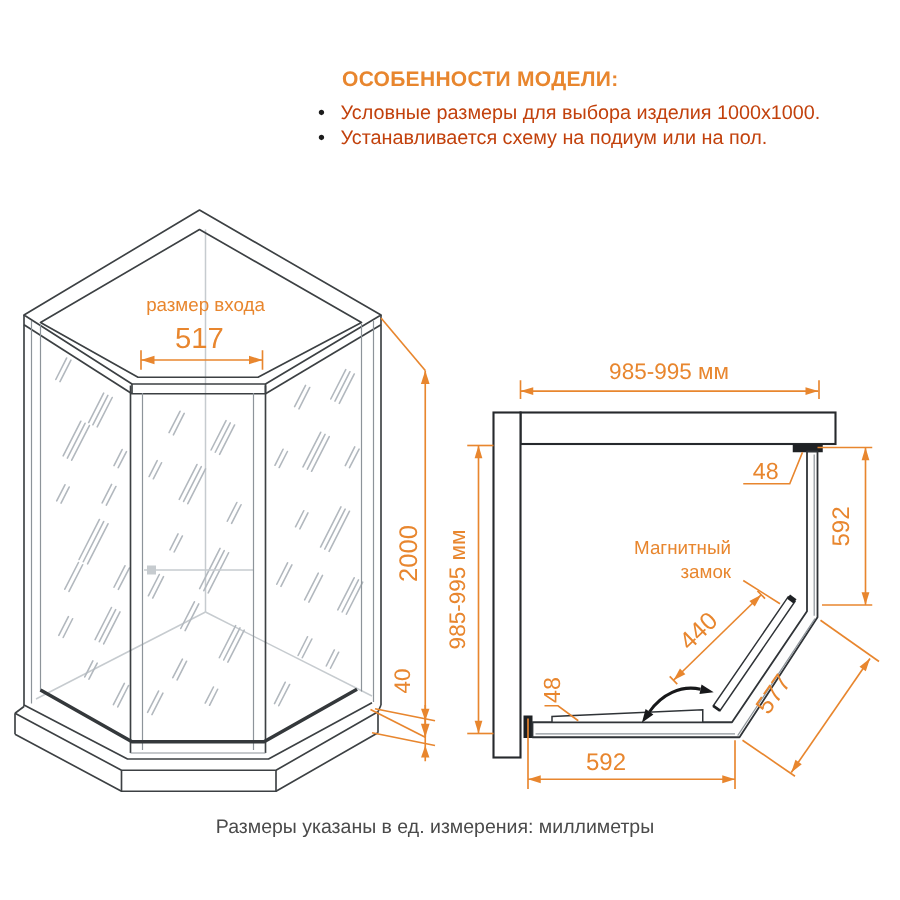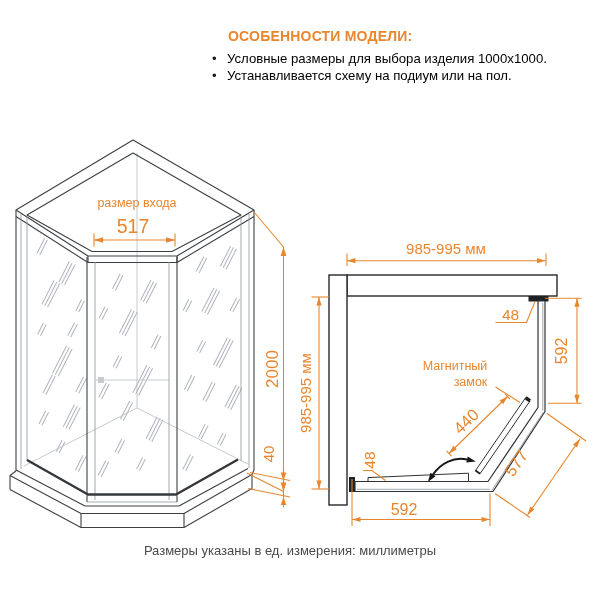--- a/index.html
+++ b/index.html
@@ -1,26 +1,26 @@
 <!DOCTYPE html>
 <html><head>
 <meta charset="utf-8">
 <style>
   html,body{margin:0;padding:0;}
   body{
     width:600px;height:600px;position:relative;background:#ffffff;overflow:hidden;
     font-family:"Liberation Sans","DejaVu Sans",sans-serif;
   }
-  .features{position:absolute;left:210px;top:28px;width:385px;}
+  .features{position:absolute;left:210px;top:44px;width:385px;}
   .features h1{
     margin:0 0 6px 18px;font-size:14px;font-weight:700;color:#e8862e;letter-spacing:.2px;
   }
   .features ul{margin:0;padding:0;list-style:none;}
   .features li{
-    position:relative;padding-left:17px;font-size:13.2px;color:#000000;line-height:17.2px;
+    position:relative;padding-left:17px;font-size:13.2px;color:#c2410c;line-height:17.2px;
   }
   .features li::before{content:"\2022";position:absolute;left:2px;top:0;color:#1c1c1c;}
   .footer-note{
     position:absolute;left:0;top:543px;width:580px;text-align:center;
     font-size:13px;color:#4a4a4a;
   }
   svg{position:absolute;left:0;top:0;}
   .ln{stroke:#3c4043;stroke-width:1.1;fill:none;stroke-linejoin:round;}
   .thin{stroke:#8d949a;stroke-width:.8;fill:none;}
   .faint{stroke:#c6cbcf;stroke-width:1;fill:none;}

